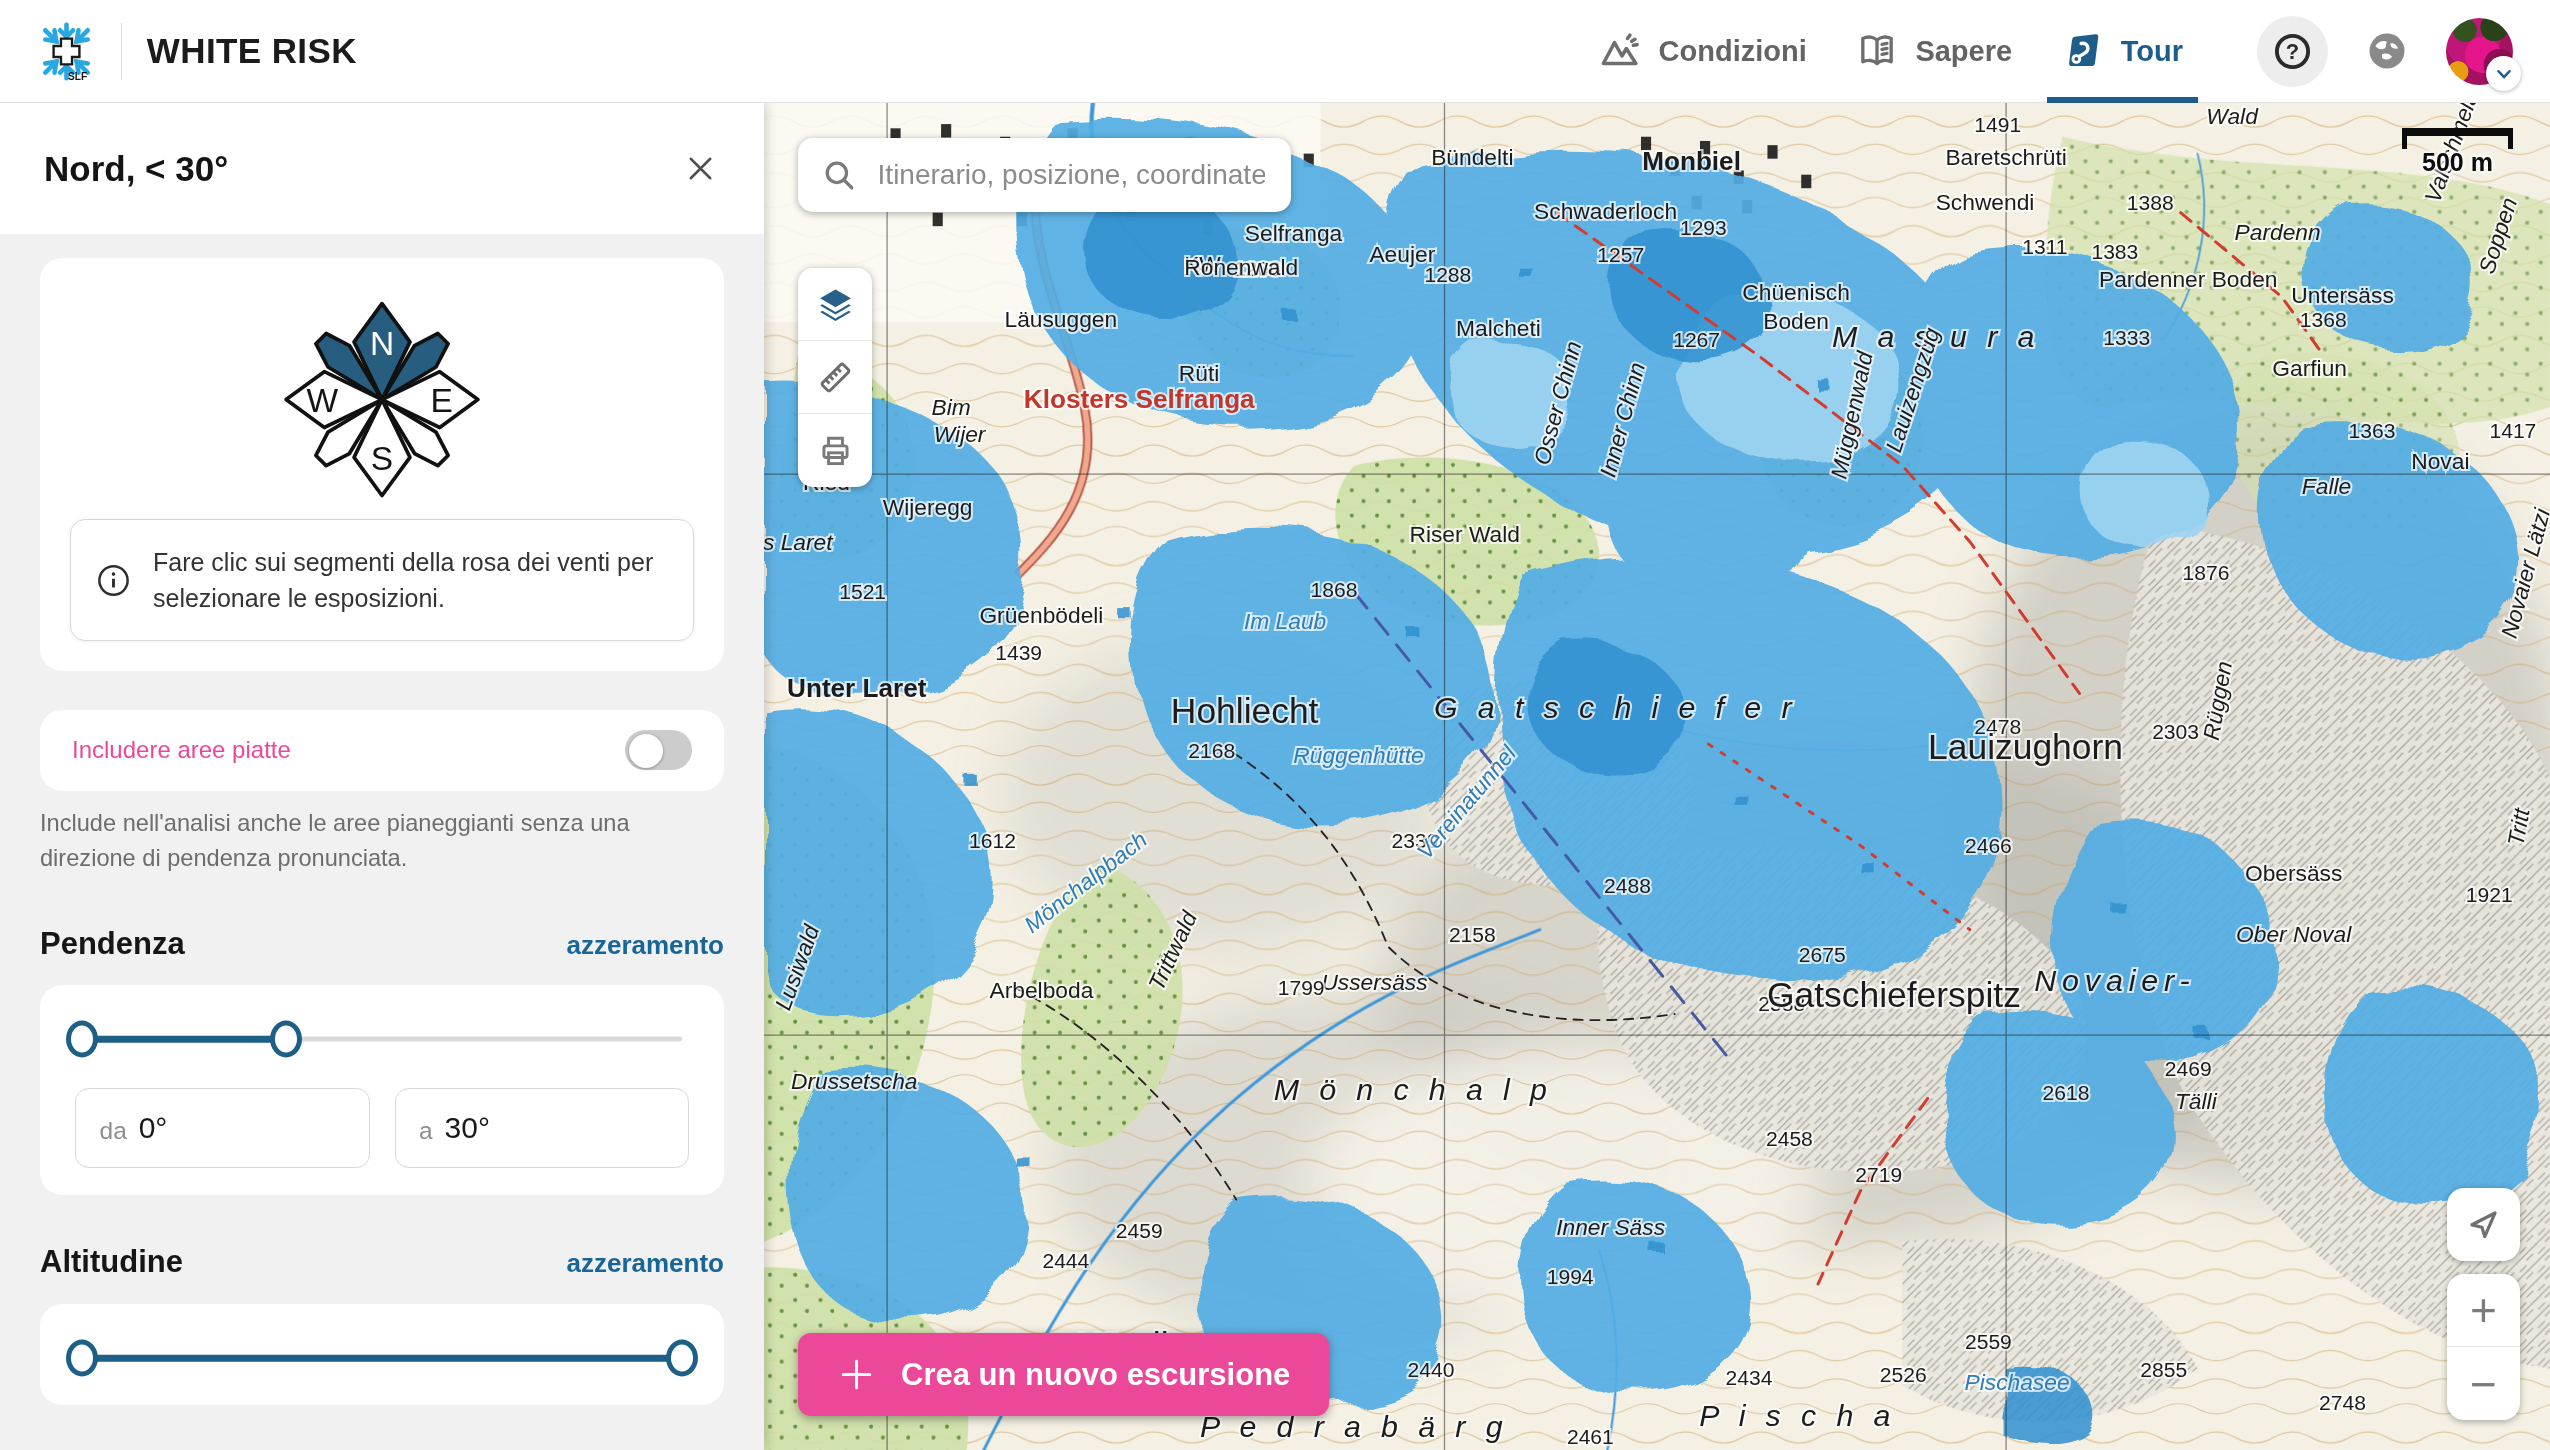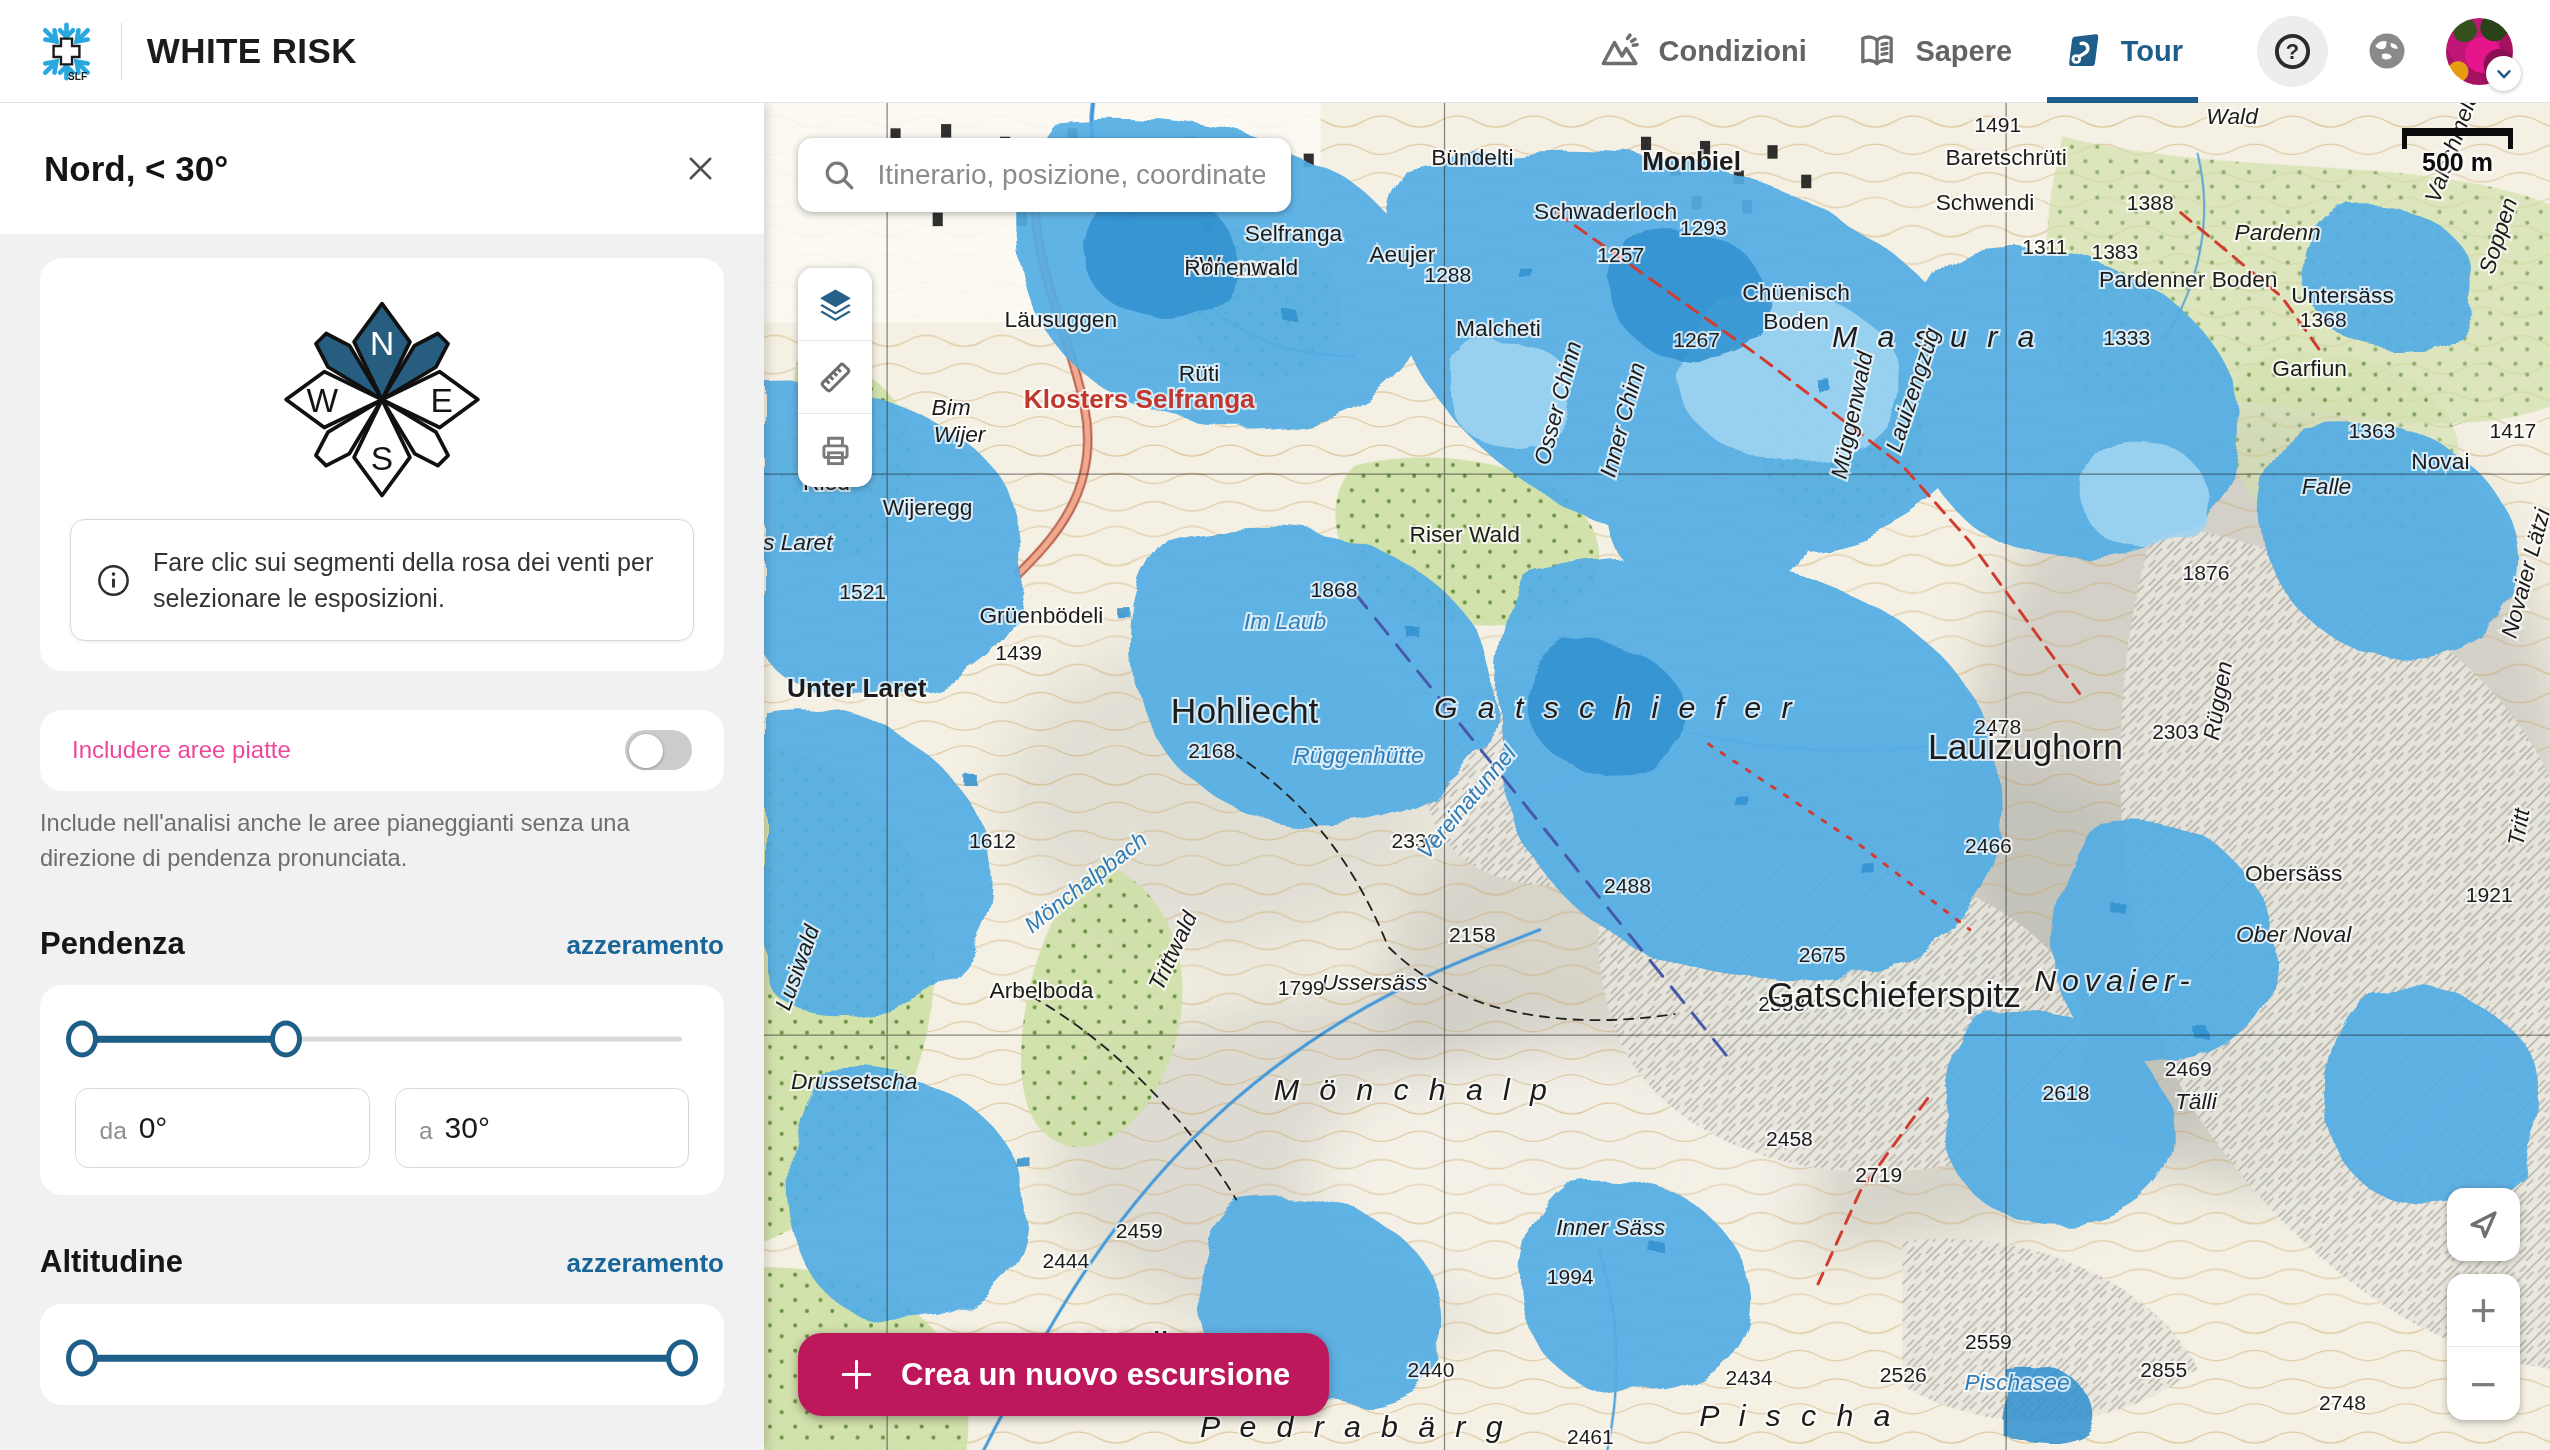--- a/index.html
+++ b/index.html
@@ -93,21 +93,21 @@
   .sb-bar::before{left:0;} .sb-bar::after{right:0;}
   .sb-label{text-align:center;font-size:25px;font-weight:700;color:#0c0c0c;margin-top:12px;
     text-shadow:0 0 3.4px #fff,0 0 3.4px #fff,0 0 5px #fff,0 0 5px #fff;}
   .locate{position:absolute;right:30px;bottom:189px;width:73px;height:73px;background:#fff;border-radius:17px;
     box-shadow:0 1.7px 7.6px rgba(0,0,0,.3);display:flex;align-items:center;justify-content:center;z-index:5;cursor:pointer;}
   .zoomstack{position:absolute;right:30px;bottom:30px;width:73px;background:#fff;border-radius:17px;
     box-shadow:0 1.7px 7.6px rgba(0,0,0,.3);z-index:5;}
   .zbtn{height:73px;display:flex;align-items:center;justify-content:center;font-size:46px;color:#7c7c7c;
     font-weight:400;cursor:pointer;}
   .zbtn:first-child{border-bottom:0.8px solid #e7e7e7;}
-  .create-btn{position:absolute;left:34px;bottom:34px;height:83px;background:#be185d;border-radius:24px;
+  .create-btn{position:absolute;left:34px;bottom:34px;height:83px;background:#ec4899;border-radius:13px;
     display:flex;align-items:center;gap:25px;padding:0 39px;box-shadow:0 2.5px 10px rgba(0,0,0,.35);z-index:5;cursor:pointer;}
   .create-btn .lbl{color:#fff;font-size:31px;font-weight:700;}
 </style>
 </head>
 <body>
 
 <div class="hdr">
   <div class="logo-wrap">
     <svg width="59" height="59" viewBox="0 0 64 64">
       <g stroke="#29a8e0" stroke-width="5" stroke-linecap="round" fill="none">

